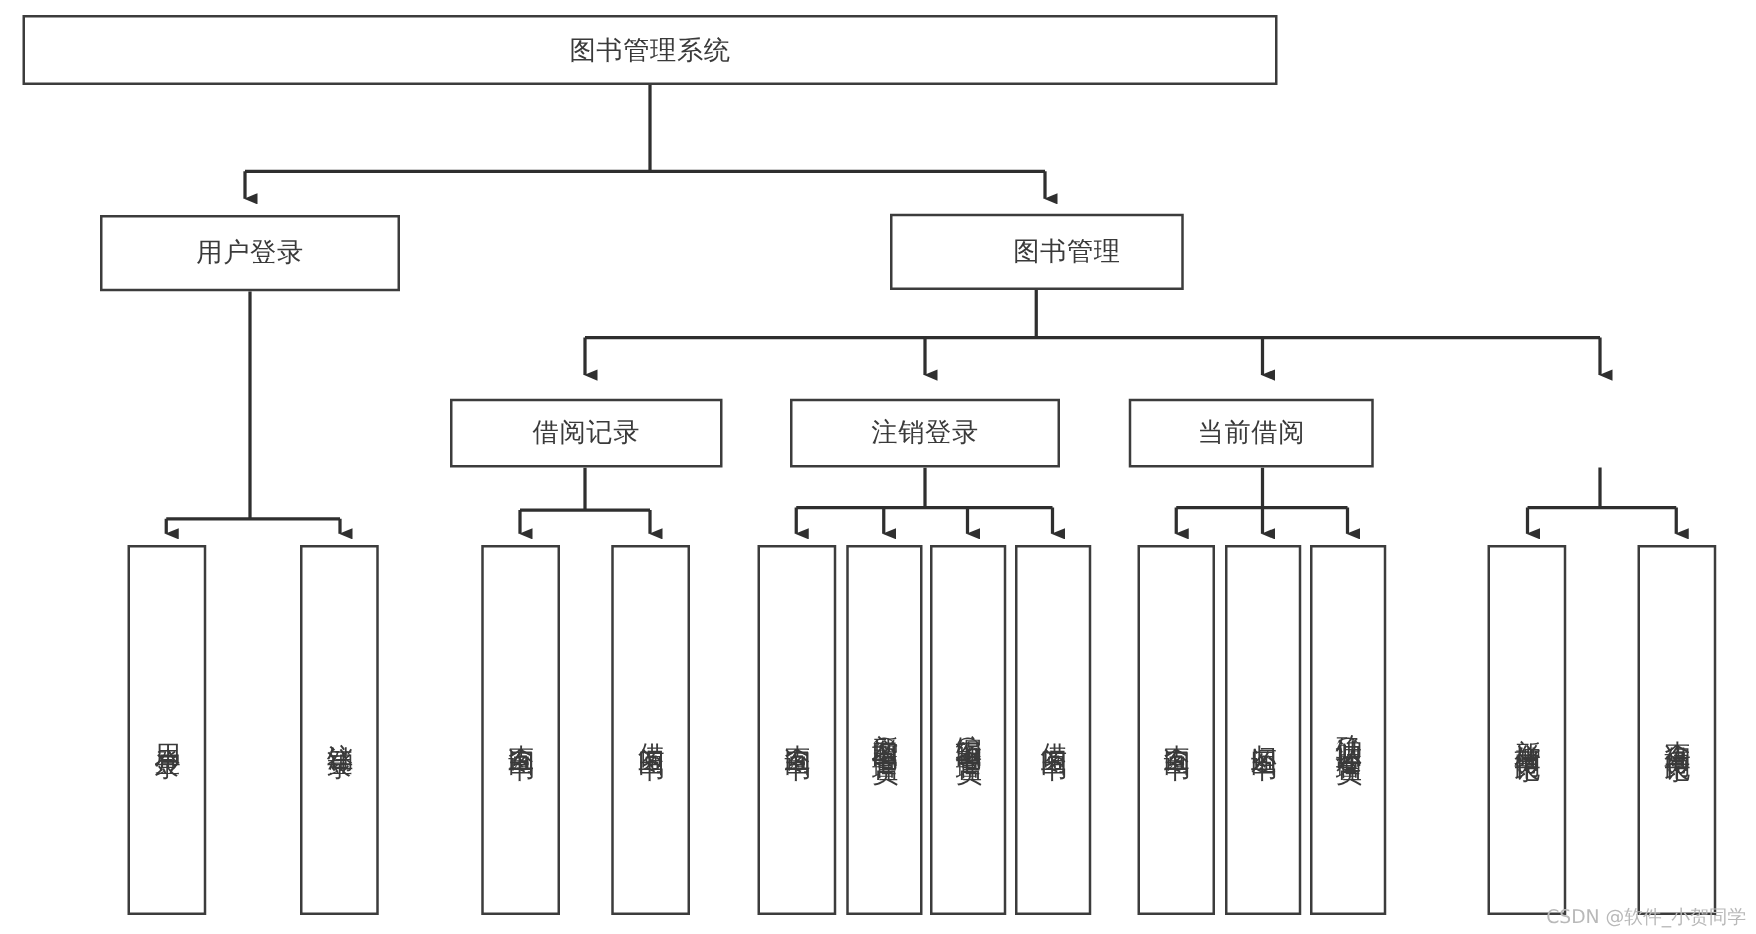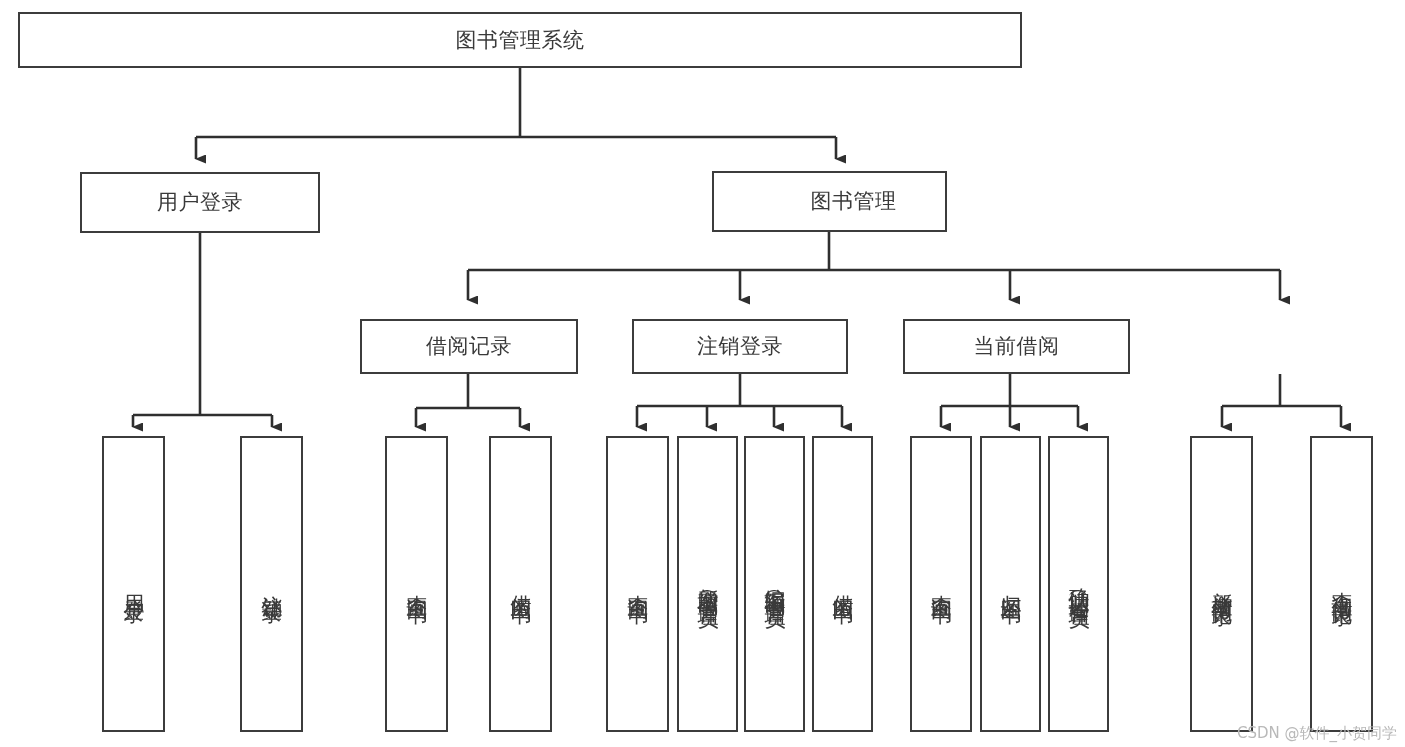--- a/index.html
+++ b/index.html
@@ -132,21 +132,21 @@
   <div class="node" style="left:712px; top:171px; width:235px; height:61px;padding-left:48px;">
     <span class="label">图书管理</span>
   </div>
 
   <div class="node" style="left:360px; top:319px; width:218px; height:55px;">
     <span class="label">借阅记录</span>
   </div>
   <div class="node" style="left:632px; top:319px; width:216px; height:55px;">
     <span class="label">注销登录</span>
   </div>
-  <div class="node" style="left:903px; top:319px; width:227px; height:55px;">
+  <div class="node" style="left:903px; top:319px; width:196px; height:55px;">
     <span class="label">当前借阅</span>
   </div>
 
   <div class="node vert" style="left:102px; top:436px; width:63px; height:296px;">
     <span class="label">用户登录</span>
   </div>
   <div class="node vert" style="left:240px; top:436px; width:63px; height:296px;">
     <span class="label">注销登录</span>
   </div>
 

